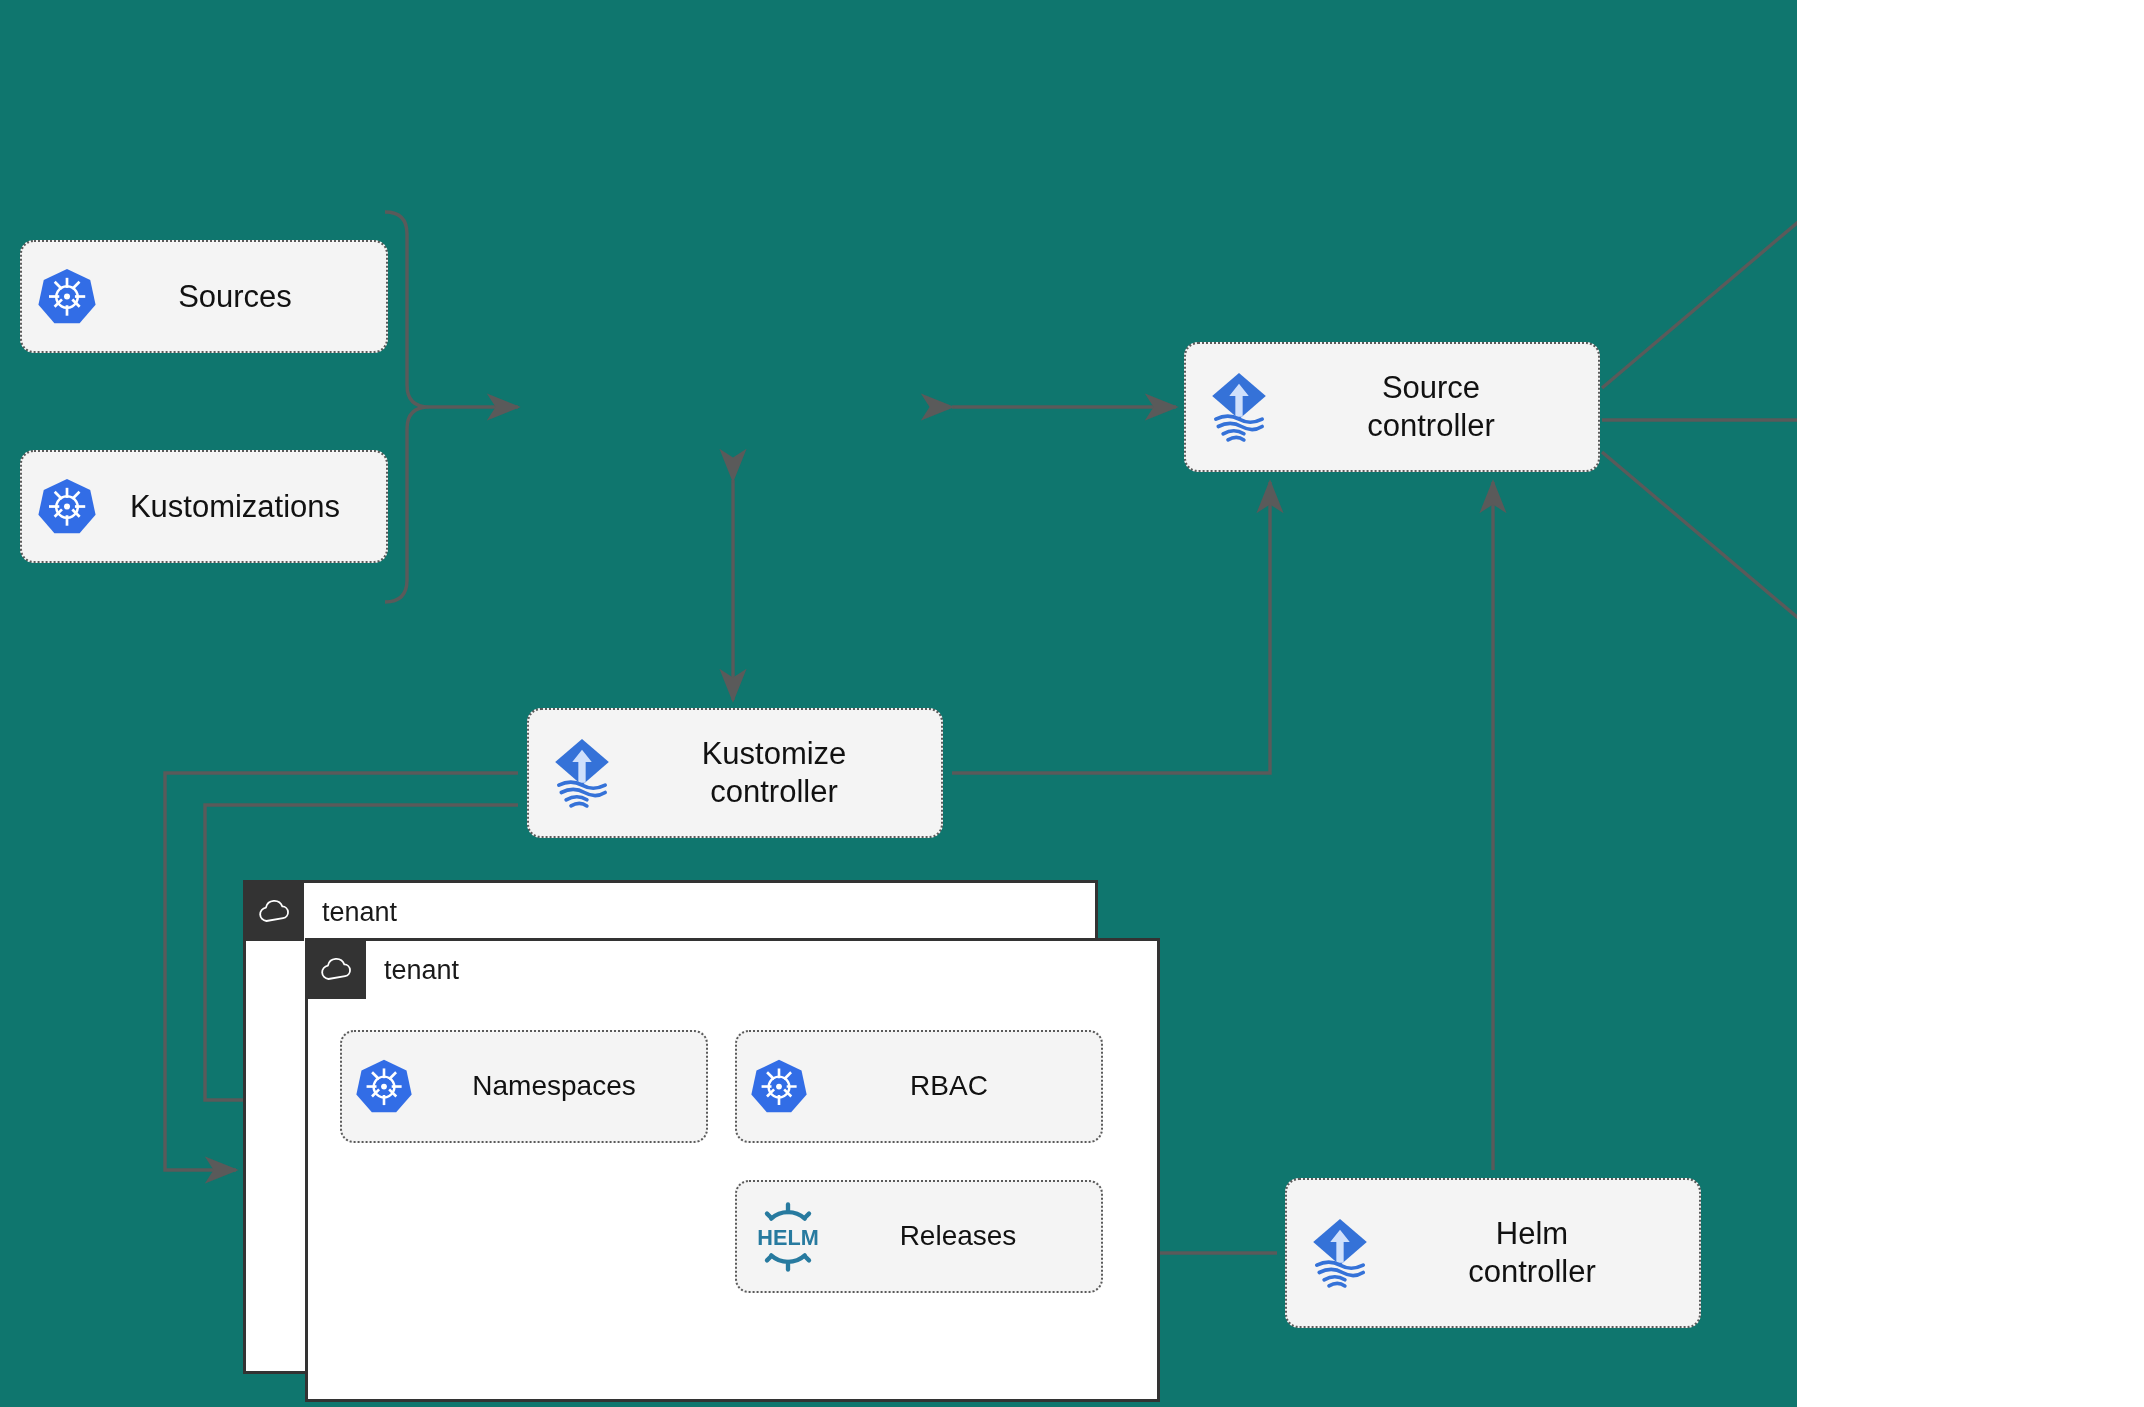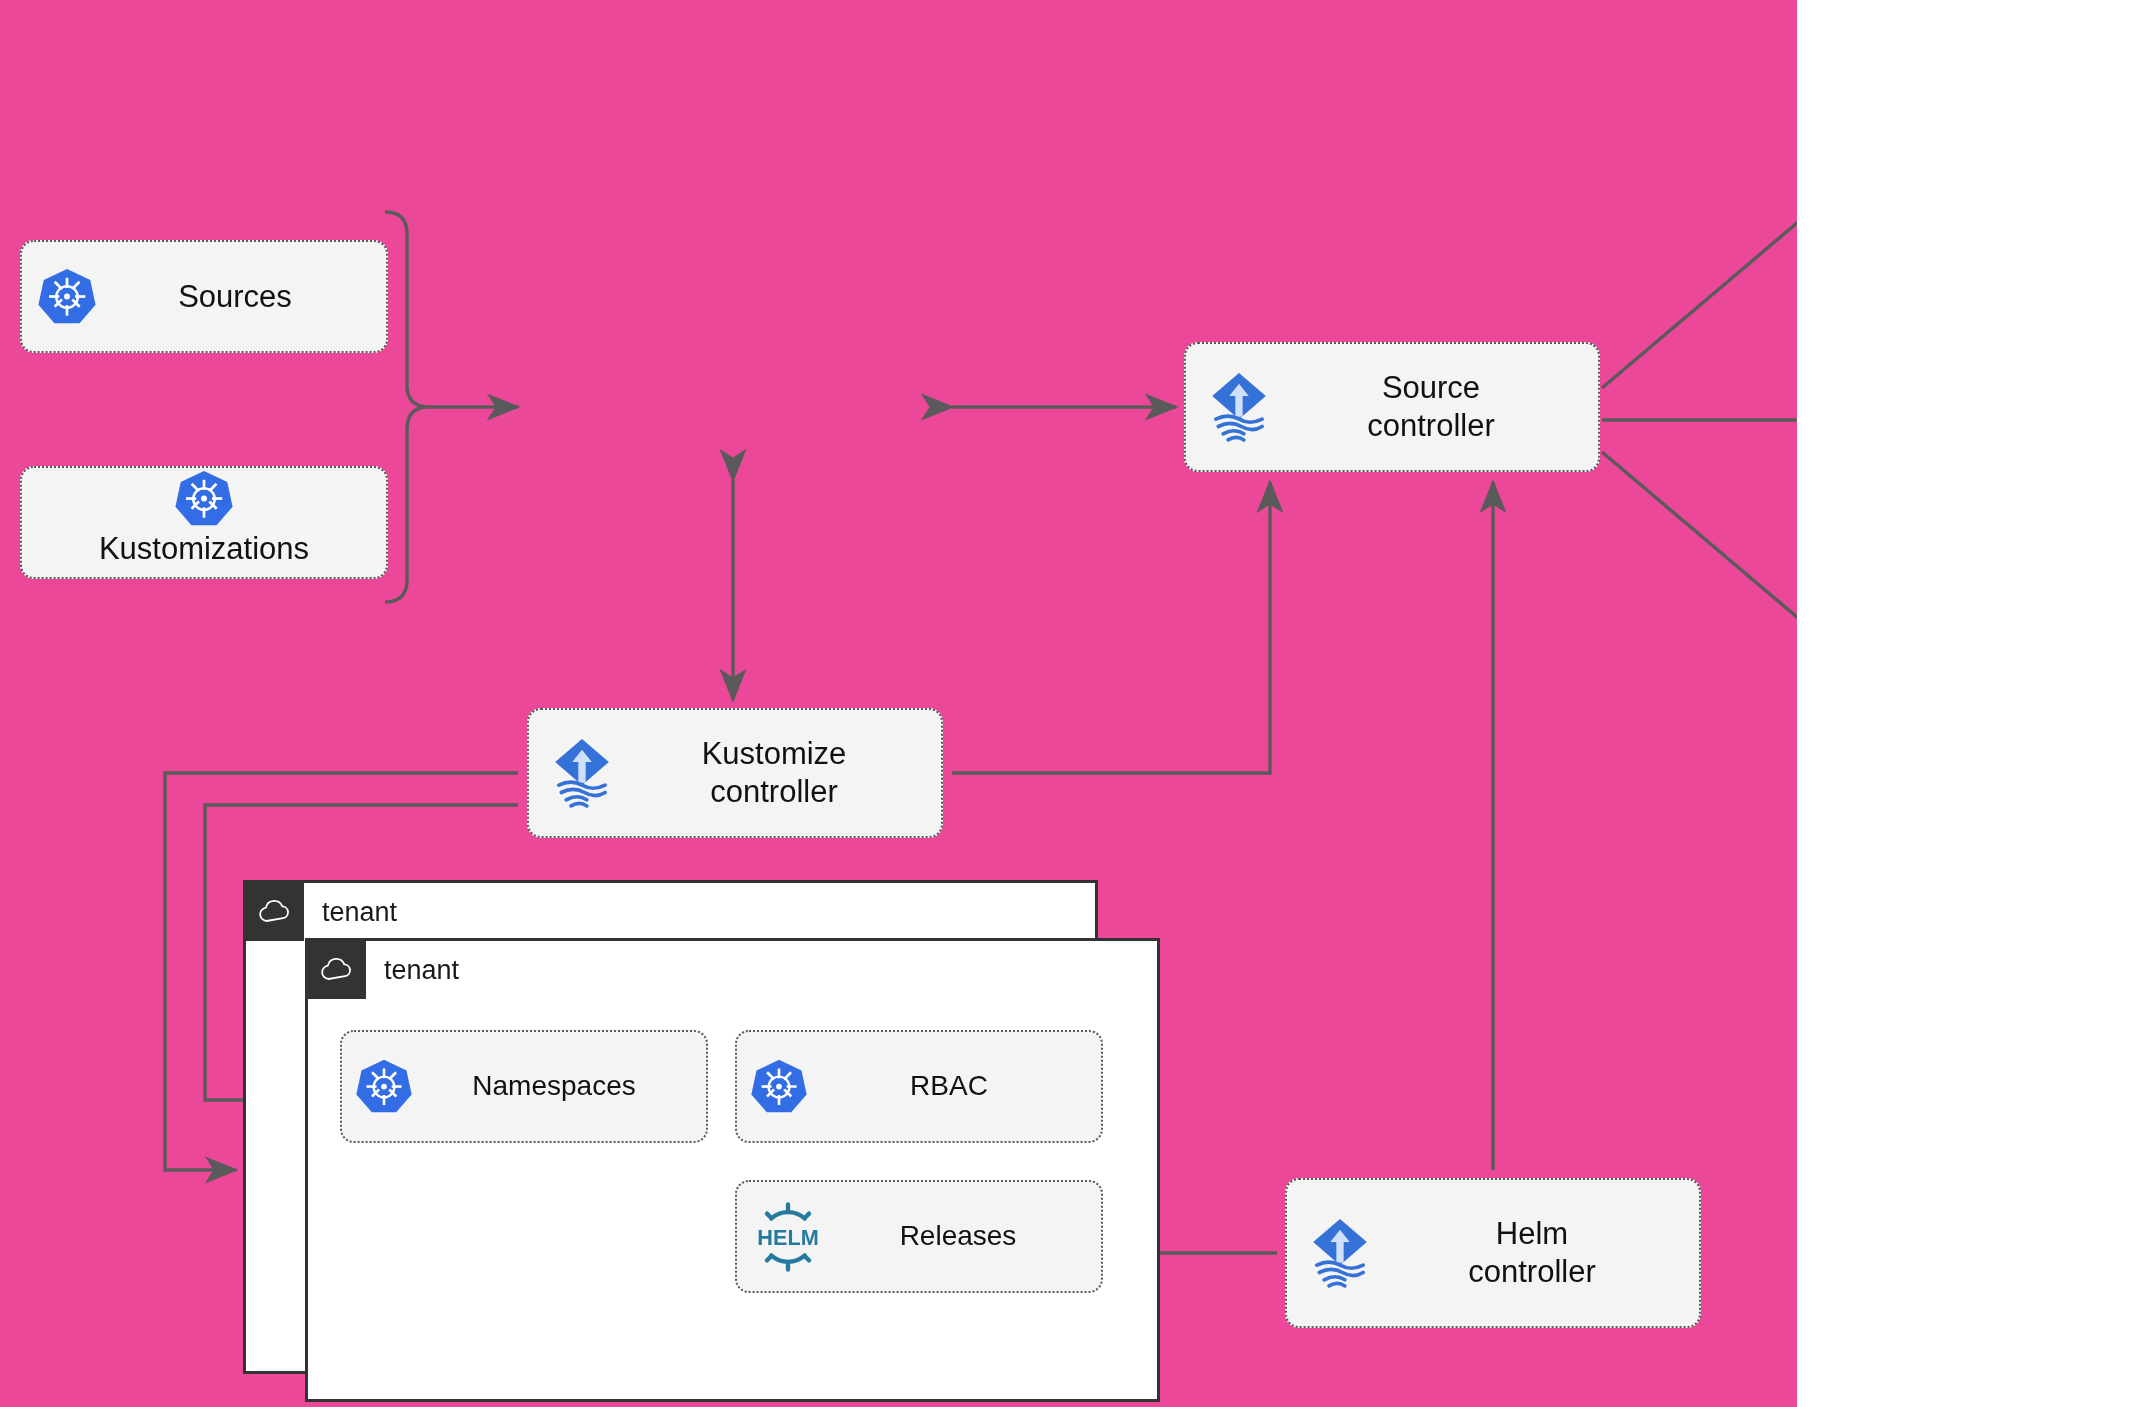--- a/index.html
+++ b/index.html
@@ -1,35 +1,35 @@
 <!DOCTYPE html>
 <html><head>
 <meta charset="utf-8">
 <style>
   html,body{margin:0;padding:0;background:#ffffff;}
   body{font-family:"Liberation Sans",sans-serif;}
-  #stage{position:relative;width:1797px;height:1407px;background:#ec4899;overflow:hidden;}
+  #stage{position:relative;width:1797px;height:1407px;background:#0f766e;overflow:hidden;}
   svg.edges{position:absolute;left:0;top:0;width:2144px;height:1407px;pointer-events:none;}
 
   .node{position:absolute;background:#f4f4f4;border:2.5px dotted #5a5a5a;border-radius:14px;
         display:flex;align-items:center;box-sizing:border-box;}
   .node .ico{flex:0 0 auto;display:flex;align-items:center;justify-content:center;}
   .node .lbl{flex:1 1 auto;text-align:center;color:#111111;line-height:1.22;}
 
   .circ{position:absolute;border:3px dashed #9a9a9a;border-radius:50%;background:#fafaf8;
         display:flex;align-items:center;justify-content:center;box-sizing:border-box;}
 
   .panel{position:absolute;background:#ffffff;border:3px solid #333333;box-sizing:border-box;}
   .panel .hdr{position:absolute;left:0;top:0;display:flex;align-items:center;height:58px;}
   .panel .hdr .cloudbox{width:58px;height:58px;background:#333333;display:flex;
         align-items:center;justify-content:center;}
   .panel .hdr .ptitle{margin-left:18px;font-size:27px;color:#1a1a1a;}
 
   .s-sources{left:20px;top:240px;width:368px;height:113px;padding:0 14px;}
-  .s-kust{left:20px;top:466px;width:368px;height:113px;padding:0 14px;flex-direction:column;}
+  .s-kust{left:20px;top:450px;width:368px;height:113px;padding:0 14px;}
   .n-kapi{left:527px;top:342px;width:416px;height:130px;padding:0 14px;}
   .n-srcctl{left:1184px;top:342px;width:416px;height:130px;padding:0 14px;}
   .n-kustctl{left:527px;top:708px;width:416px;height:130px;padding:0 14px;justify-content:center;}
   .n-helmctl{left:1285px;top:1178px;width:416px;height:150px;padding:0 14px;}
 
   .c-github{left:1929px;top:20px;width:190px;height:190px;}
   .c-gitlab{left:1929px;top:325px;width:190px;height:190px;}
   .c-bucket{left:1929px;top:630px;width:190px;height:190px;}
 
   .p-back{left:243px;top:880px;width:855px;height:494px;}

